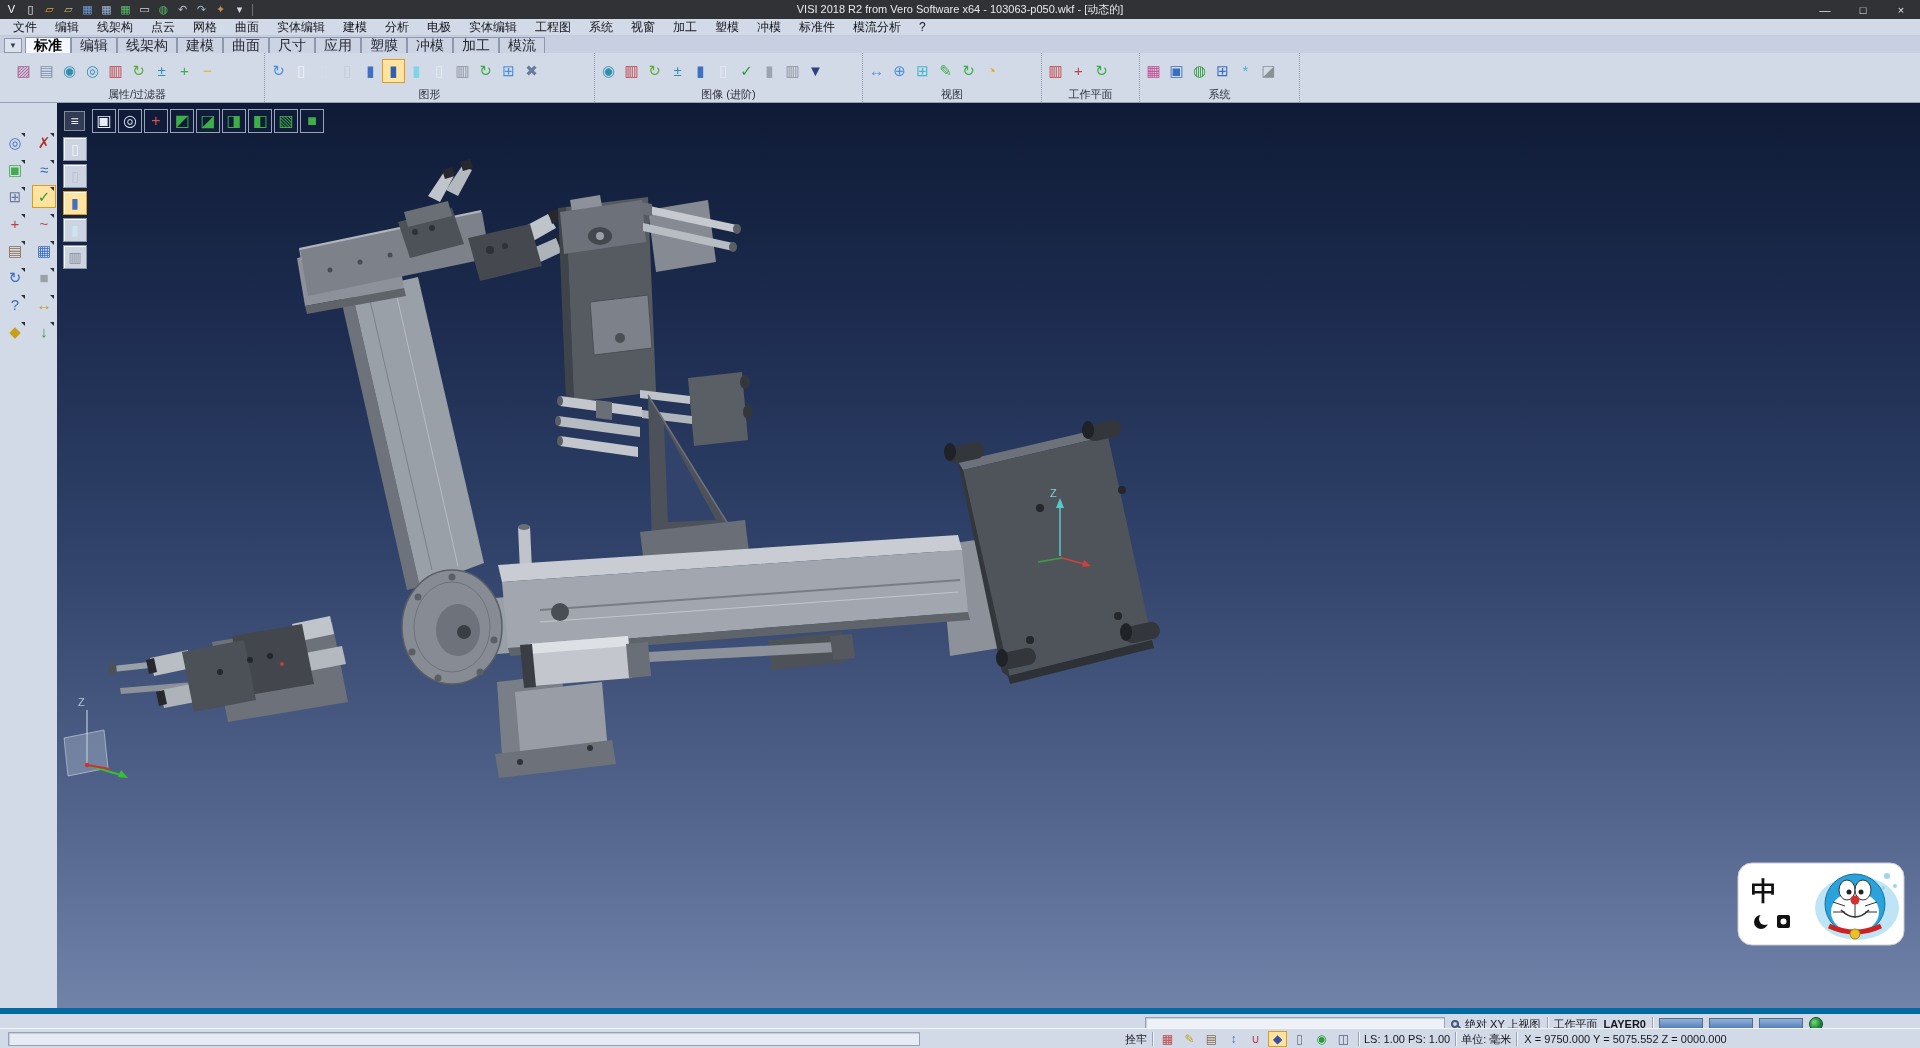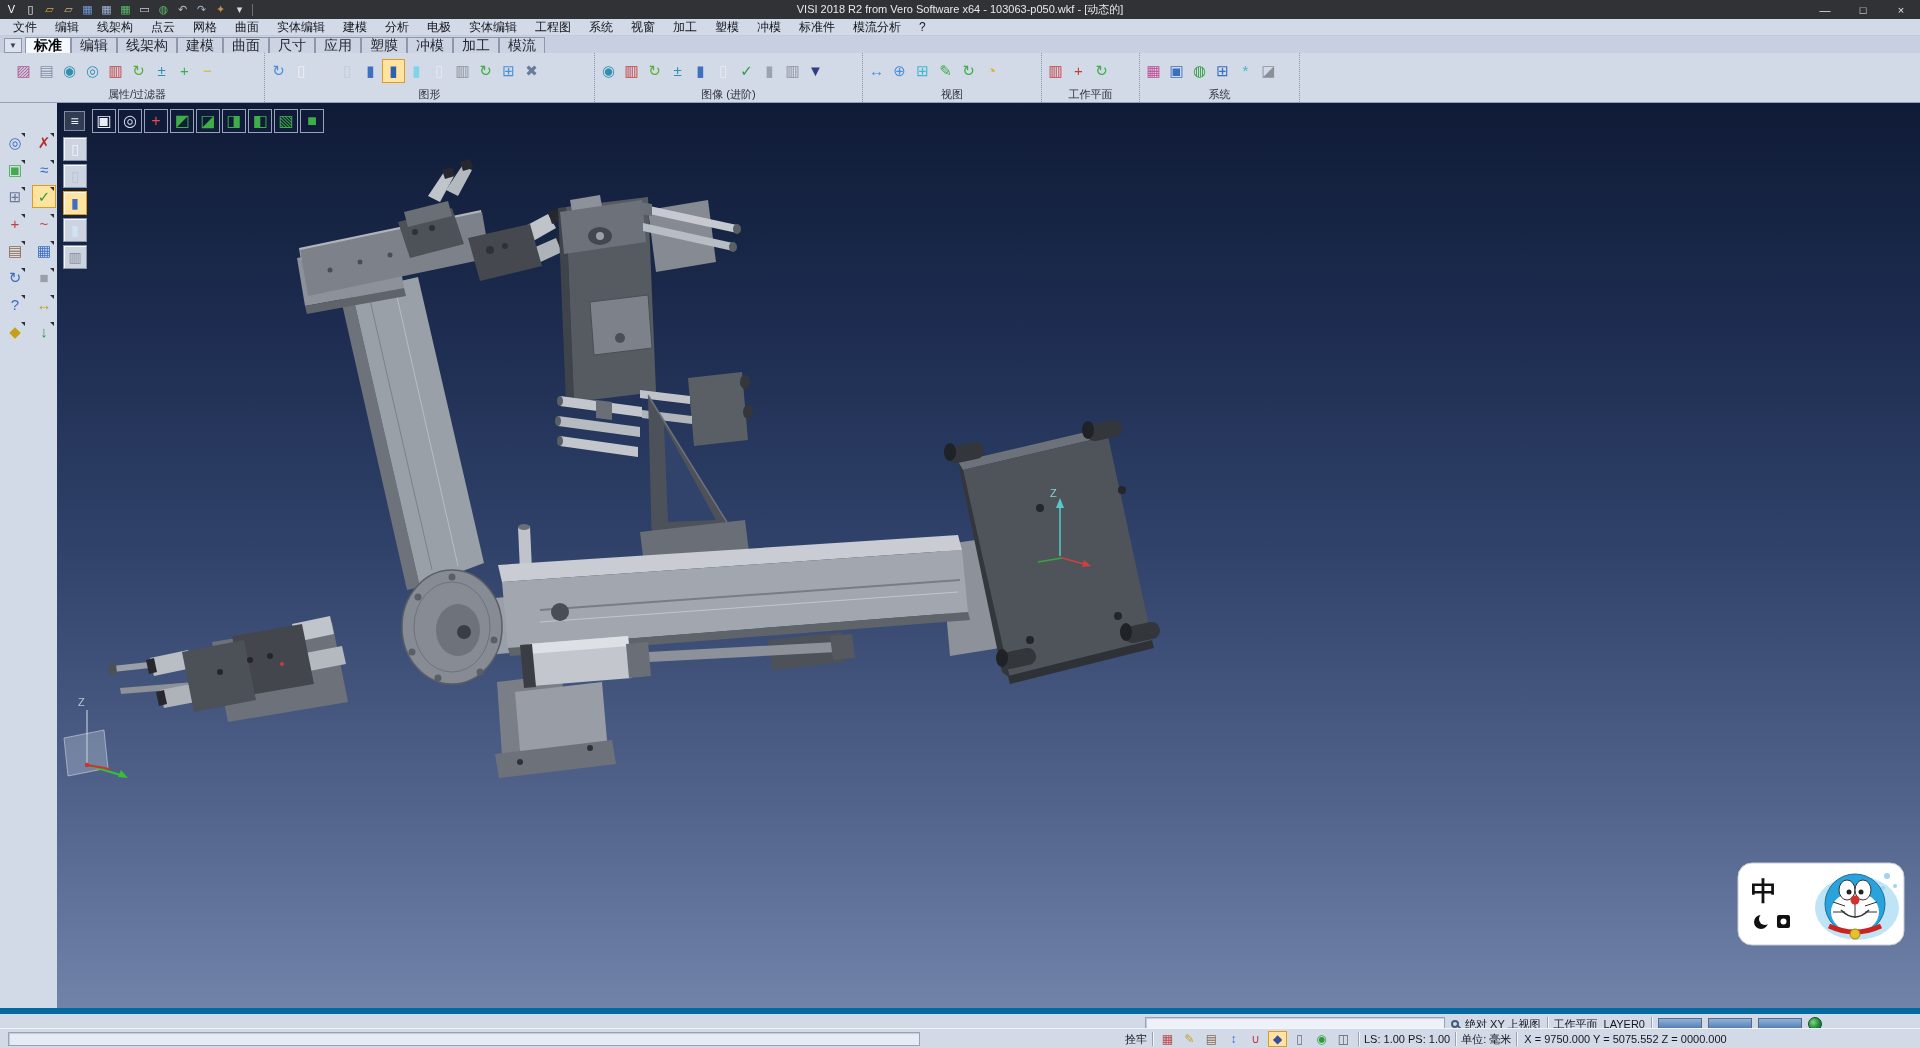--- a/index.html
+++ b/index.html
@@ -72,21 +72,21 @@
            border-top:6px solid #0369a1;display:flex;align-items:center;}
   .s1-right{position:absolute;left:1145px;right:0;top:0;height:20px;display:flex;align-items:center;gap:6px;}
   .search-field{width:300px;height:14px;background:#eef1f7;border:1px solid #98a2b6;
                 box-shadow:inset 1px 1px 1px #c4cbd9;display:flex;align-items:center;}
   .search-field input{border:none;background:transparent;width:100%;height:12px;font-size:10px;outline:none;}
   .mag{width:8px;height:8px;border:2px solid #44597f;border-radius:50%;position:relative;flex:none;}
   .mag::after{content:"";position:absolute;width:6px;height:2px;background:#44597f;
               transform:rotate(45deg);right:-5px;bottom:-2px;}
   .s-sep{width:1px;height:14px;background:#9aa3b6;box-shadow:1px 0 0 #f2f5fa;}
   .s-text{font-size:11px;color:#14161c;white-space:nowrap;}
-  .s-text.bold{font-weight:normal;}
+  .s-text.bold{font-weight:bold;}
   .swatch{width:44px;height:13px;border:1px solid #5a6residual;border:1px solid #5a6a85;}
   .globe{width:14px;height:14px;border-radius:50%;
          background:radial-gradient(circle at 35% 35%,#7fd67f,#1e8a34 55%,#0d5c80);border:1px solid #0a4a28;}
   .status2{position:absolute;left:0;top:1028px;width:1920px;height:20px;background:#d2d9e7;
            border-top:1px solid #f2f5fa;display:flex;align-items:center;padding-left:46px;}
   .cmd-field{position:absolute;left:8px;top:3px;width:912px;height:14px;background:#e7ebf3;
              border:1px solid #98a2b6;box-shadow:inset 1px 1px 1px #c4cbd9;}
   .s2-right{position:absolute;left:1125px;right:0;top:0;height:20px;display:flex;align-items:center;gap:5px;}
   .st-ic{width:19px;height:16px;display:flex;align-items:center;justify-content:center;border:1px solid transparent;}
   .st-ic .g{font-size:12px;line-height:1;}

